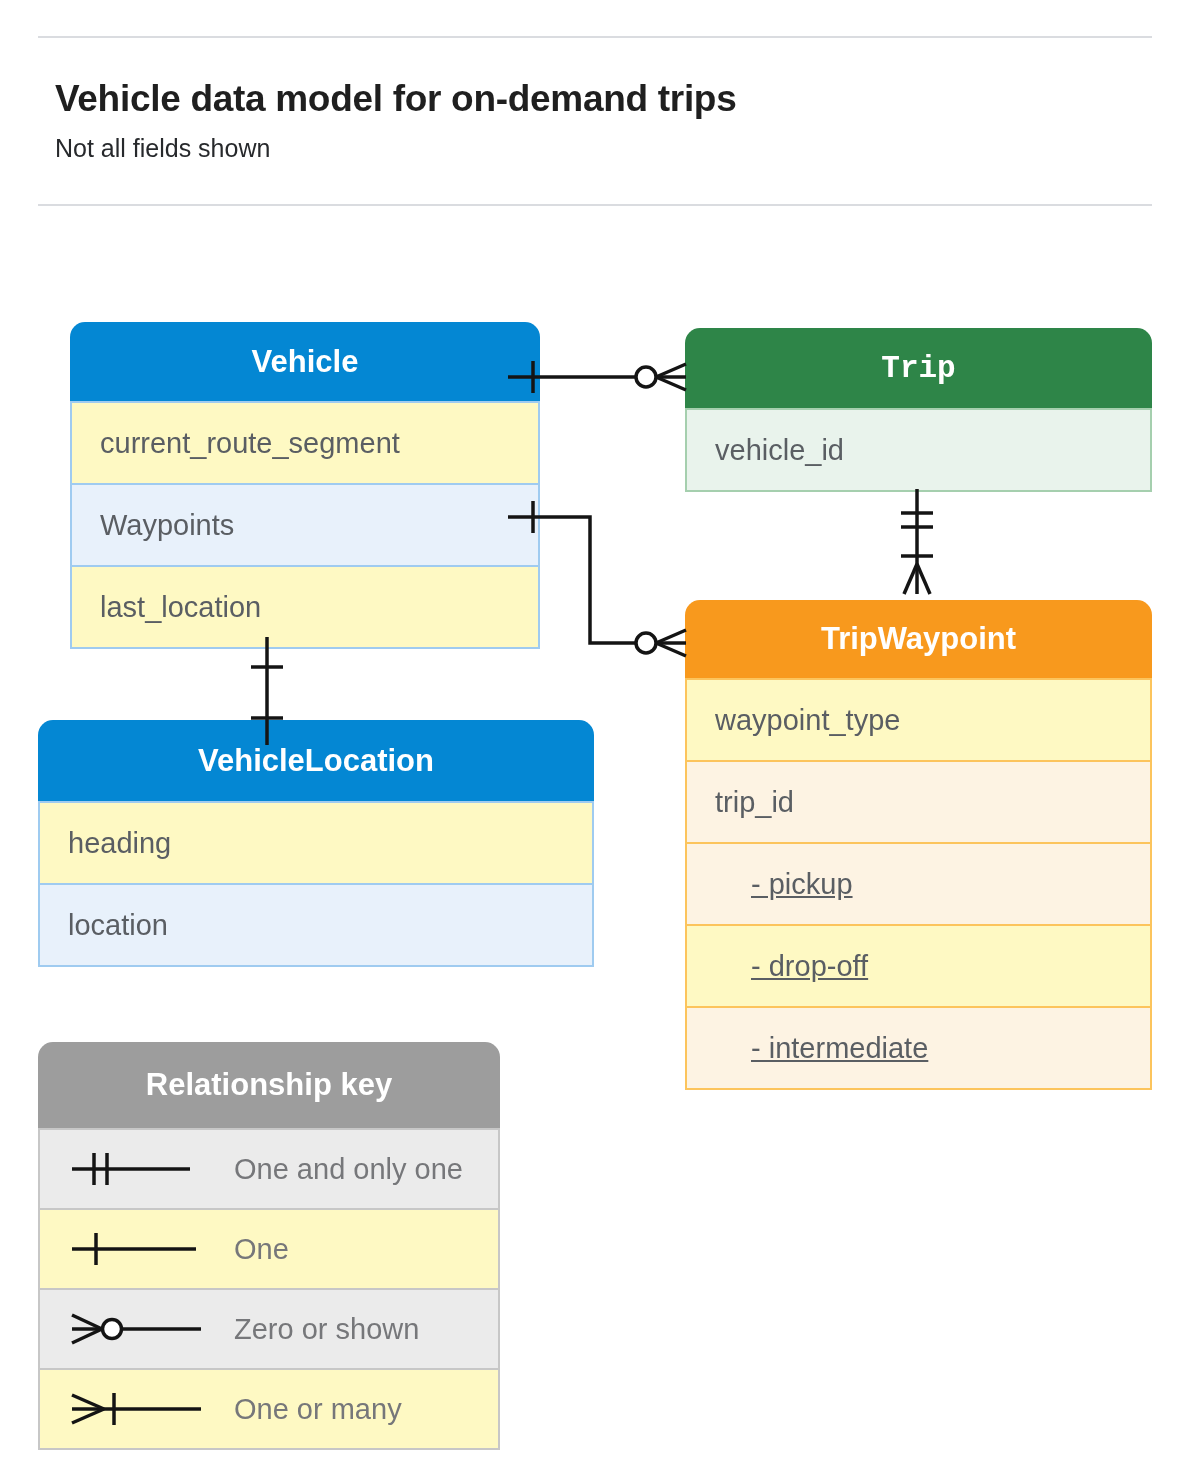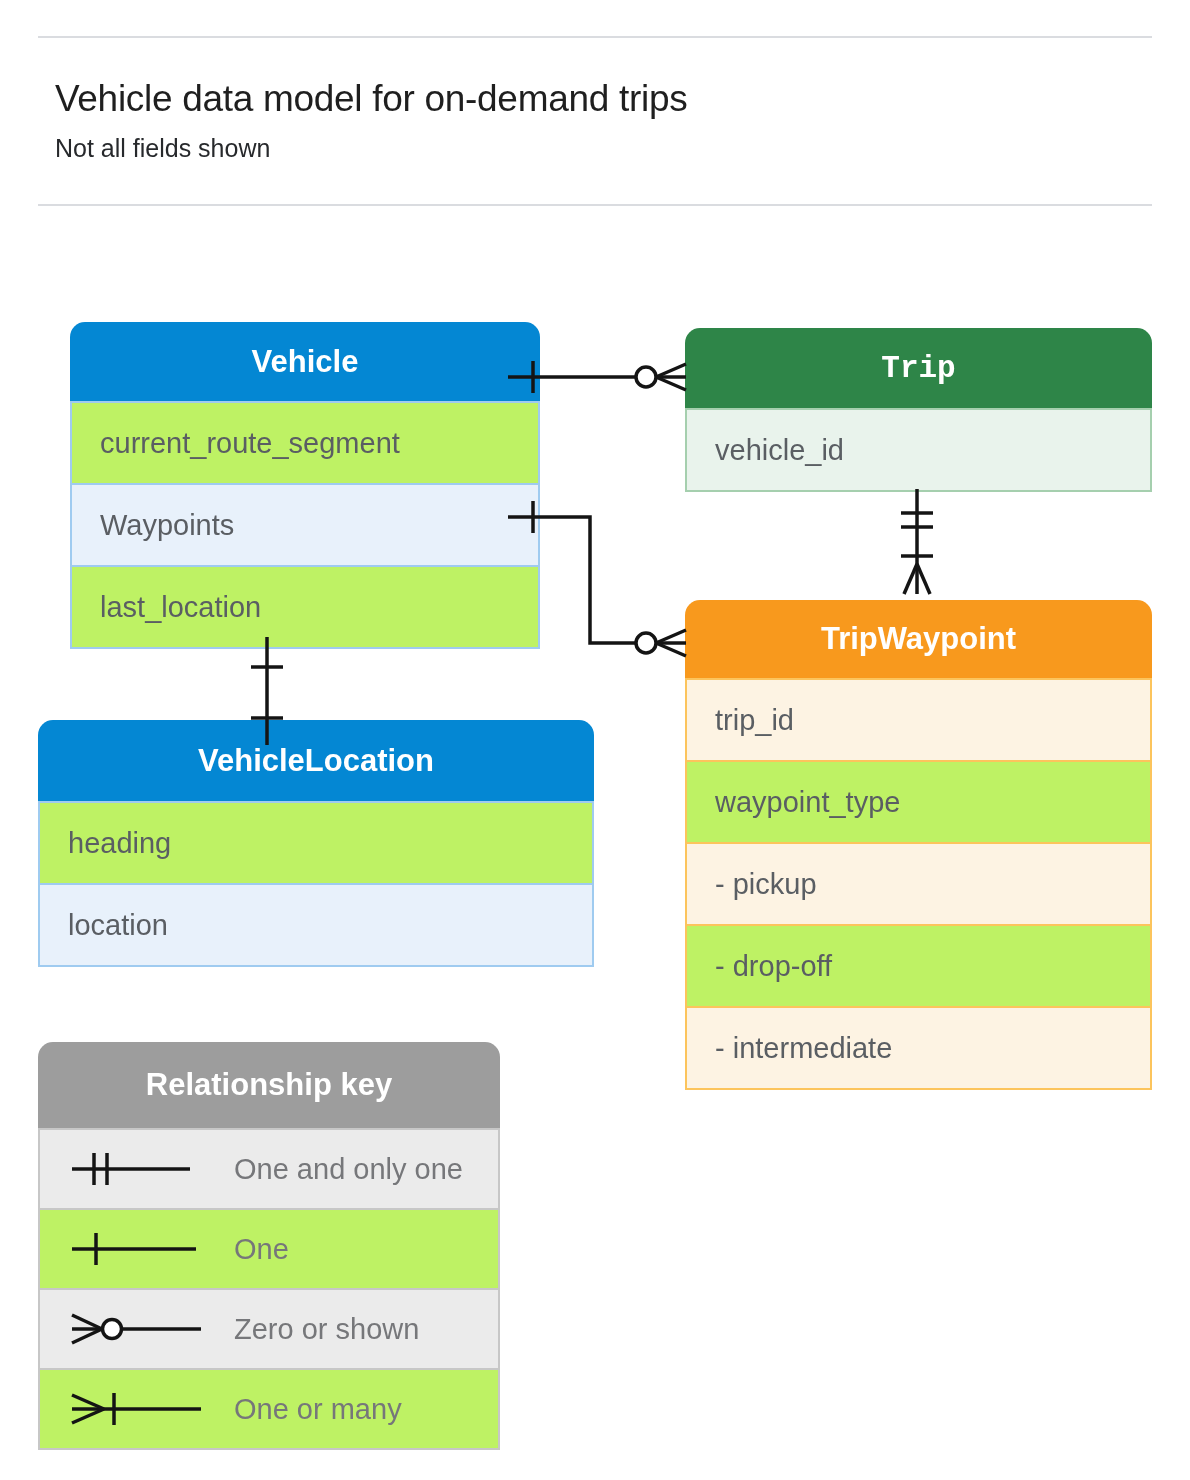--- a/index.html
+++ b/index.html
@@ -4,39 +4,39 @@
 <style>
   html,body { margin:0; padding:0; background:#fff; }
   .canvas {
     position:relative; width:1190px; height:1480px; background:#ffffff;
     font-family:"Liberation Sans", sans-serif; overflow:hidden;
   }
   .rule { position:absolute; left:38px; width:1114px; height:2px; background:#dadce0; }
   .rule.top { top:36px; }
   .rule.bottom { top:204px; }
   .title {
-    position:absolute; left:55px; top:78px; font-size:37px; font-weight:400;
+    position:absolute; left:55px; top:78px; font-size:37px; font-weight:700;
     color:#1f1f1f; letter-spacing:-0.3px;
   }
   .subtitle { position:absolute; left:55px; top:134px; font-size:25px; color:#27292c; }
 
   .entity { position:absolute; }
   .entity-header {
     display:flex; align-items:center; justify-content:center;
     background:var(--hdr); color:#ffffff; font-size:31px; font-weight:700;
     border-radius:15px 15px 0 0;
   }
   .entity-body { background:#fff; border:2px solid var(--bd); }
   .row {
     height:80px; display:flex; align-items:center; padding-left:28px;
-    font-size:29px; color:#5a5e63; background:#bef264;
+    font-size:29px; color:#5a5e63; background:#fef9c3;
   }
   .row + .row { border-top:2px solid var(--bd); }
   .row.tint { background:var(--tint); }
-  .row.indent { padding-left:28px; }
+  .row.indent { padding-left:64px;text-decoration:underline; }
 
   .blue   { --hdr:#0487d3; --tint:#e8f1fb; --bd:#9fcbf0; }
   .green  { --hdr:#2e8548; --tint:#e9f3ec; --bd:#a5cfae; }
   .orange { --hdr:#f8991d; --tint:#fdf3e3; --bd:#fcc45c; }
   .gray   { --hdr:#9d9d9d; --tint:#ebebeb; --bd:#c7c7c7; }
 
   .legend .row { height:78px; padding-left:28px; color:#76777a; }
   .legend .legend-symbol { width:140px; height:60px; flex:0 0 auto; margin-right:26px; }
   .legend-symbol svg { display:block; width:140px; height:60px; }
 
@@ -82,25 +82,25 @@
           <span>vehicle_id</span>
         </div>
     </div>
   </div>
 
   <div class="entity orange" style="left:685px; top:600px; width:467px;">
     <div class="entity-header" style="height:78px;">
       <span>TripWaypoint</span>
     </div>
     <div class="entity-body">
+      <div class="row">
+          <span>waypoint_type</span>
+        </div>
       <div class="row tint">
           <span>trip_id</span>
-        </div>
-      <div class="row">
-          <span>waypoint_type</span>
         </div>
       <div class="row tint indent">
           <span>- pickup</span>
         </div>
       <div class="row indent">
           <span>- drop-off</span>
         </div>
       <div class="row tint indent">
           <span>- intermediate</span>
         </div>

